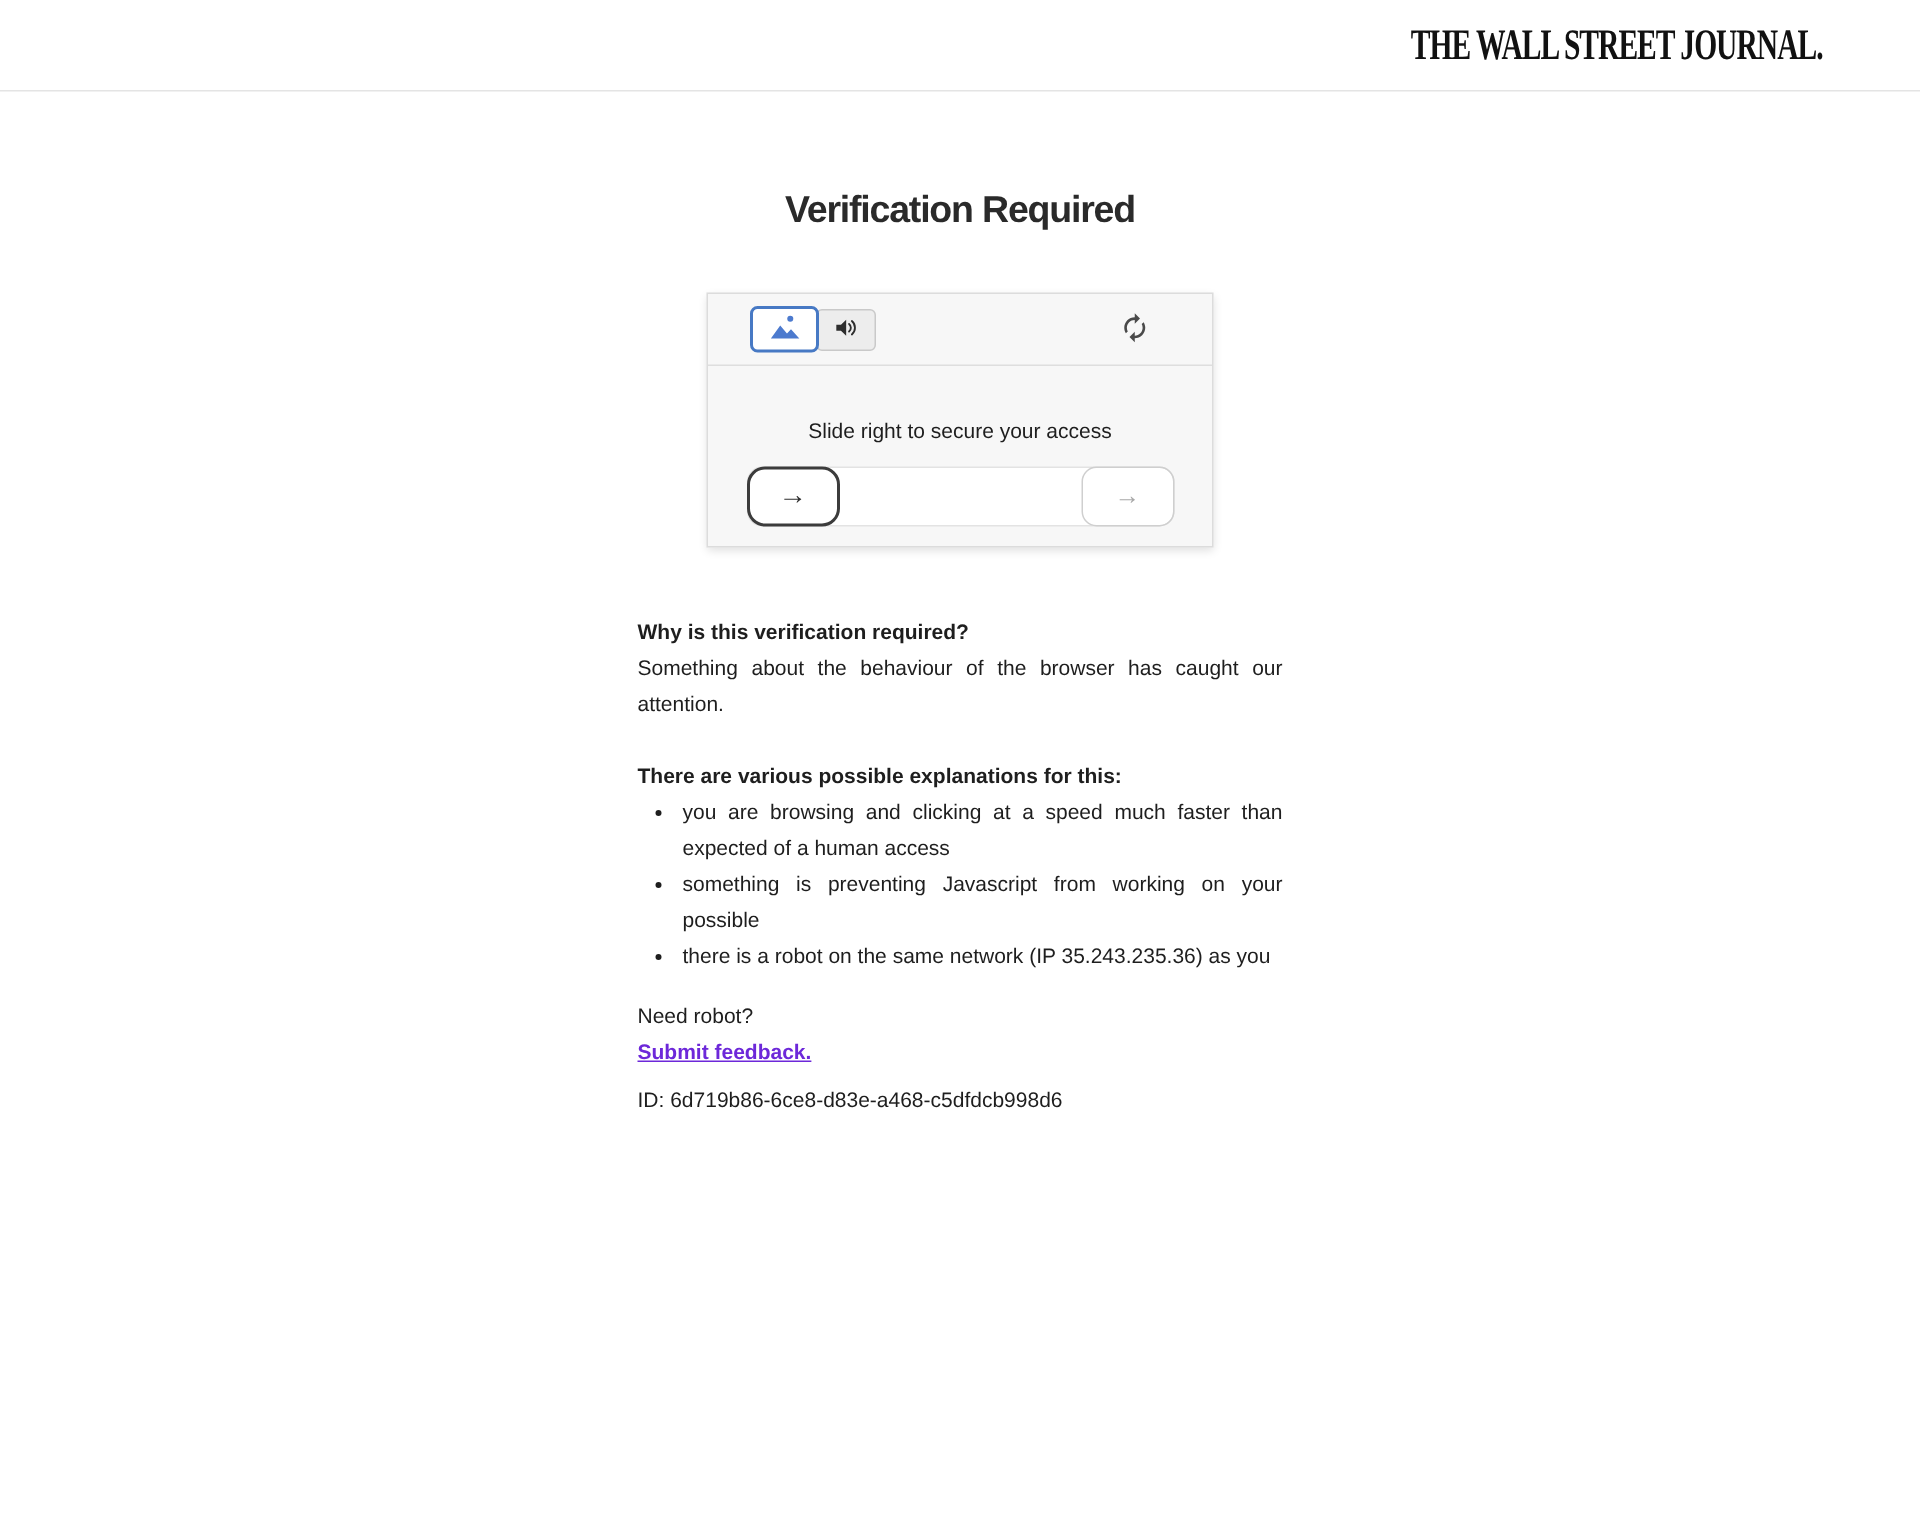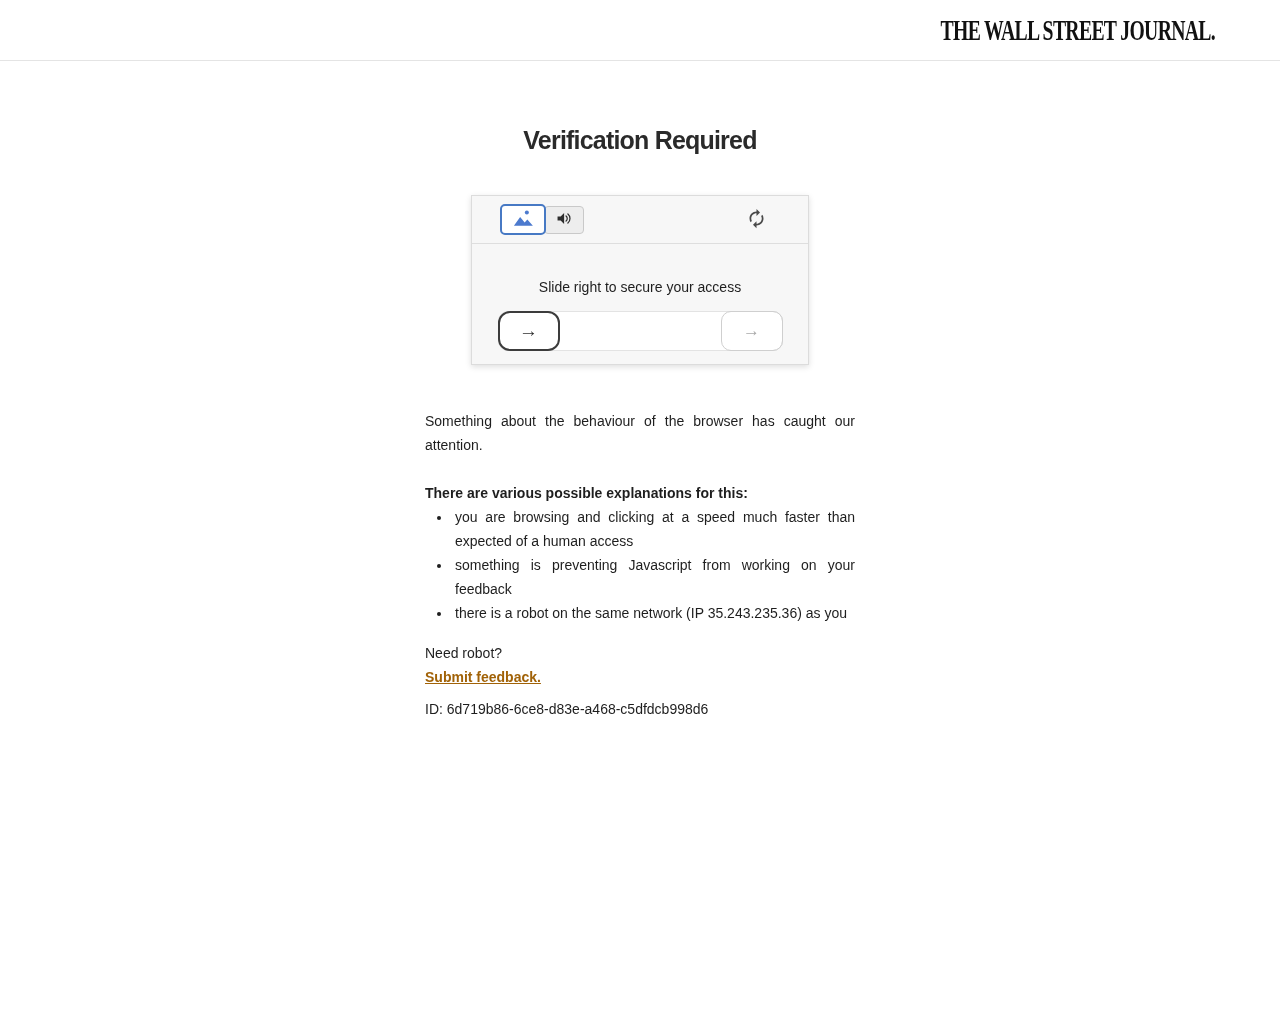--- a/index.html
+++ b/index.html
@@ -163,21 +163,21 @@
   }
   ul.explanation-list li {
     text-align: justify;
     padding-left: 3px;
   }
   .help-block { margin-top: 16px; }
   .help-text { margin: 0; }
   .feedback-link {
     font-weight: 700;
     text-decoration: underline;
-    color: #a16207;
+    color: #6d28d9;
     cursor: pointer;
     text-align: right;
   }
   .id-line { margin: 8px 0 0 0; }
 </style>
 </head>
 <body>
 
 <div class="page">
 
@@ -226,28 +226,29 @@
         <div class="slider-handle">
           <span>→</span>
         </div>
         <div class="slider-ghost">
           <span>→</span>
         </div>
       </div>
     </div>
 
     <div class="section-why">
+      <p class="section-heading">Why is this verification required?</p>
       <p class="section-body">Something about the behaviour of the browser has caught our attention.</p>
     </div>
 
     <div class="section-explanations">
       <p class="section-heading">There are various possible explanations for this:</p>
       <ul class="explanation-list">
         <li>you are browsing and clicking at a speed much faster than expected of a human access</li>
-        <li>something is preventing Javascript from working on your feedback</li>
+        <li>something is preventing Javascript from working on your possible</li>
         <li>there is a robot on the same network (IP 35.243.235.36) as you</li>
       </ul>
     </div>
 
     <div class="help-block">
       <p class="help-text">Need robot?</p>
       <a class="feedback-link">Submit feedback.</a>
     </div>
 
     <p class="id-line">ID: 6d719b86-6ce8-d83e-a468-c5dfdcb998d6</p>

